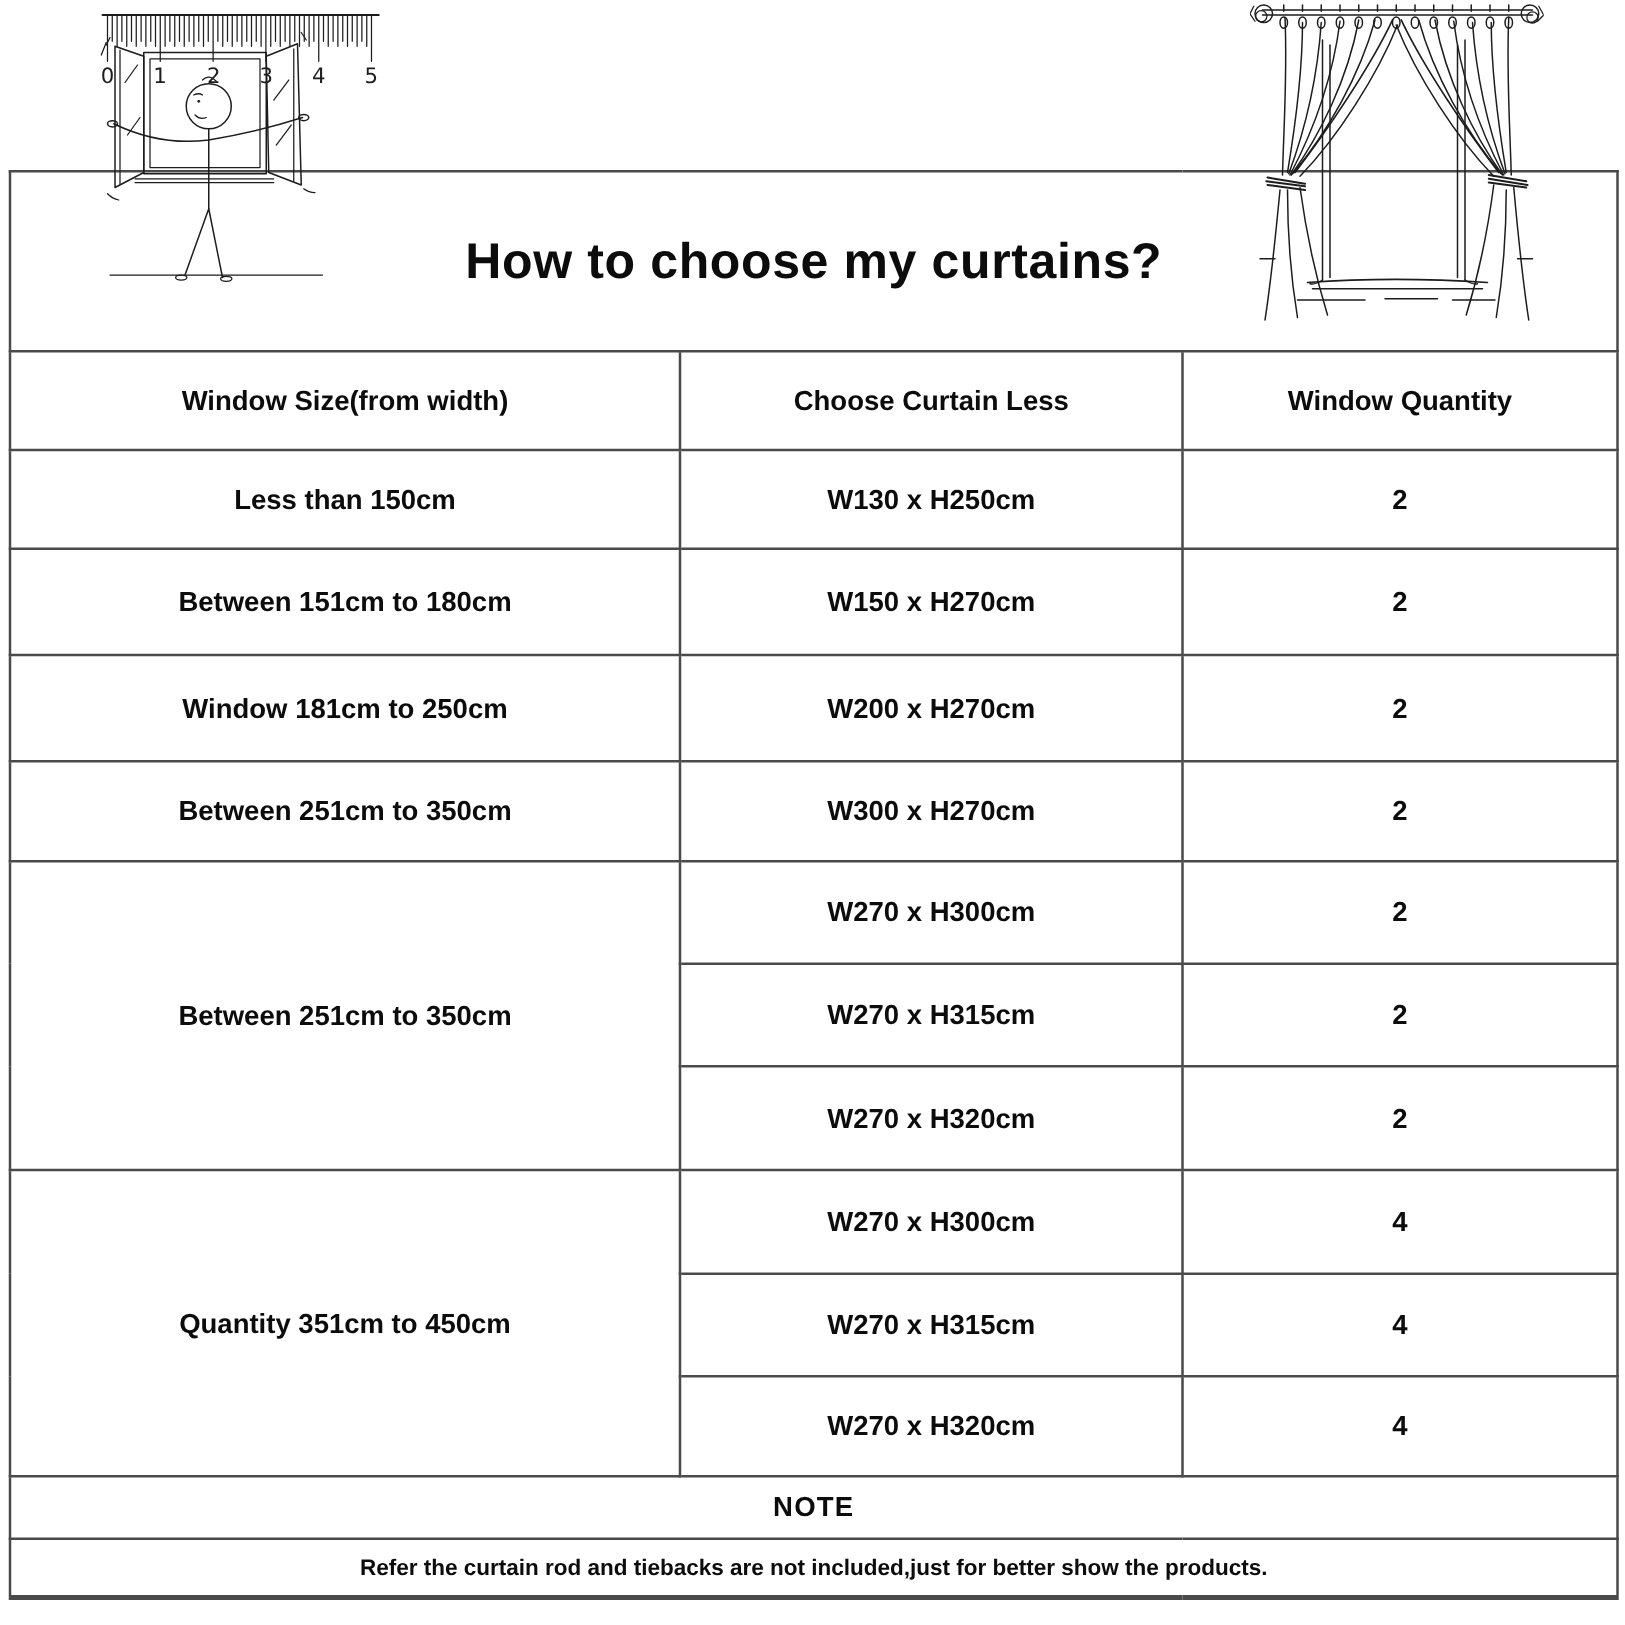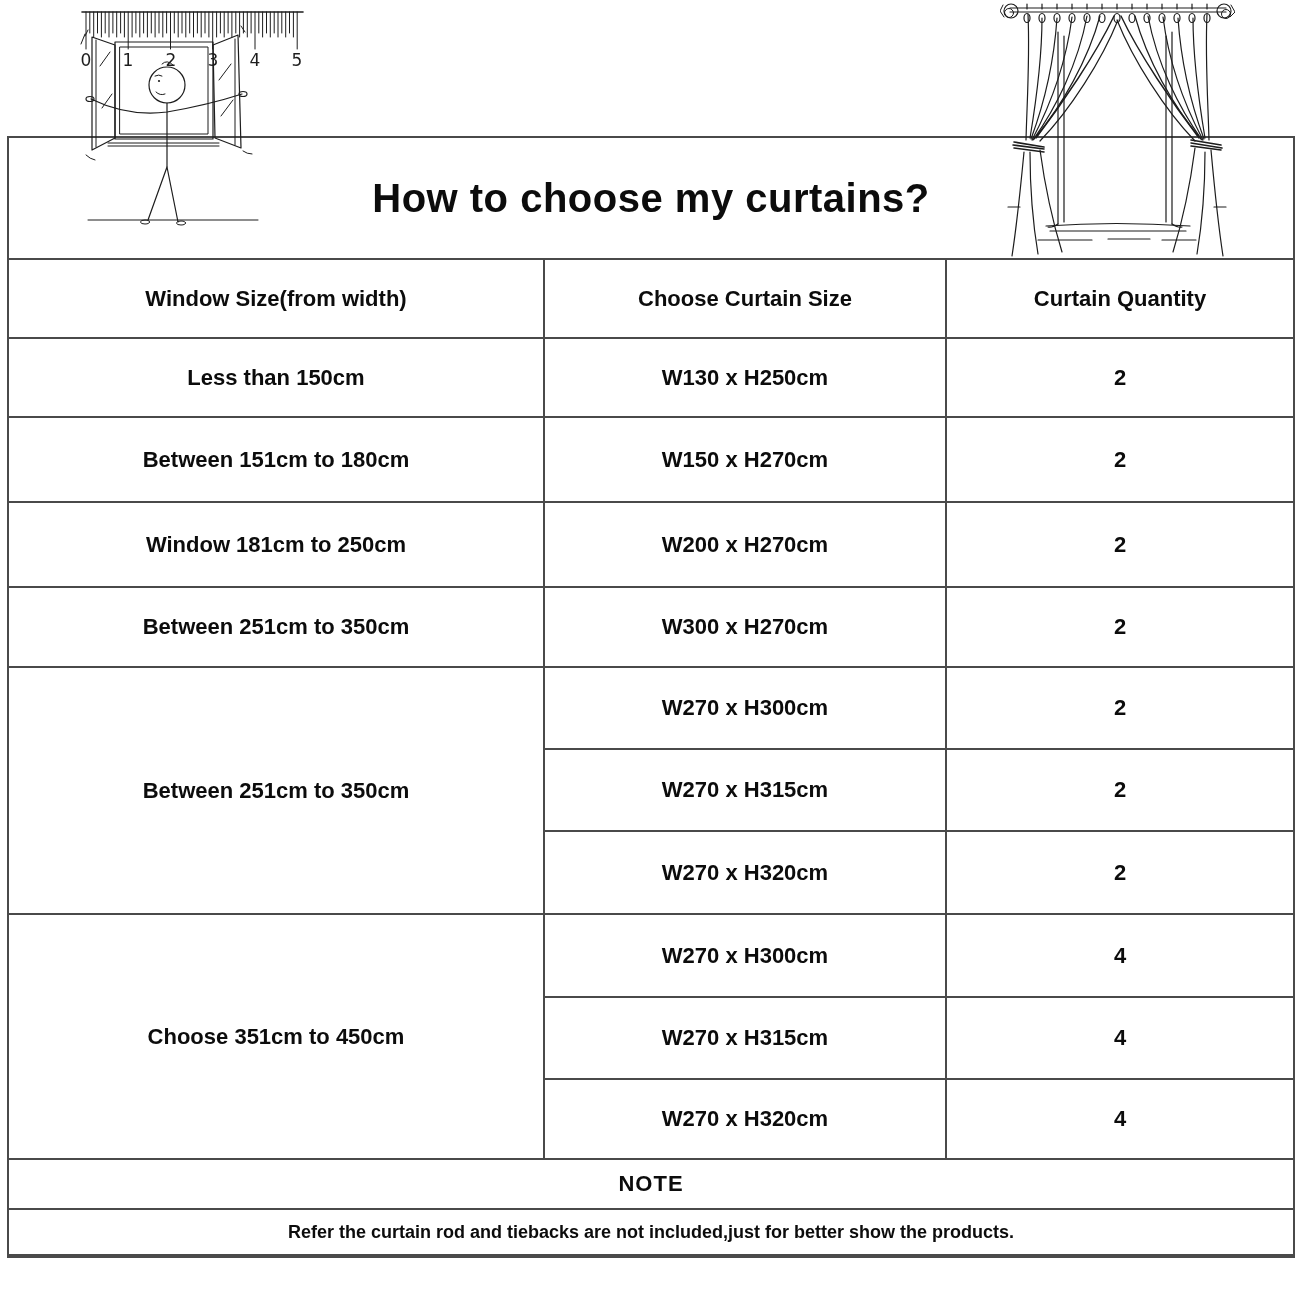--- a/index.html
+++ b/index.html
@@ -34,27 +34,27 @@
 
 <div class="canvas">
 
   <table class="size-chart">
     <colgroup>
         <col style="width:536px">
         <col style="width:402px">
         <col style="width:348px">
       </colgroup>
     <tbody>
-        <tr style="height:122px">
+        <tr style="height:144px">
       <td colspan="3" class="title-cell">How to choose my curtains?</td>
     </tr>
     <tr style="height:79px">
       <th class="col-head">Window Size(from width)</th>
-      <th class="col-head">Choose Curtain Size</th>
-      <th class="col-head">Curtain Quantity</th>
+      <th class="col-head">Choose Curtain Less</th>
+      <th class="col-head">Window Quantity</th>
     </tr>
     <tr style="height:79px">
       <td class="cell">Less than 150cm</td>
       <td class="cell">W130 x H250cm</td>
       <td class="cell">2</td>
     </tr>
     <tr style="height:85px">
       <td class="cell">Between 151cm to 180cm</td>
       <td class="cell">W150 x H270cm</td>
       <td class="cell">2</td>
@@ -76,21 +76,21 @@
     </tr>
     <tr style="height:82px">
       <td class="cell">W270 x H315cm</td>
       <td class="cell">2</td>
     </tr>
     <tr style="height:83px">
       <td class="cell">W270 x H320cm</td>
       <td class="cell">2</td>
     </tr>
     <tr style="height:83px">
-      <td class="cell" rowspan="3">Choose 351cm to 450cm</td>
+      <td class="cell" rowspan="3">Quantity 351cm to 450cm</td>
       <td class="cell">W270 x H300cm</td>
       <td class="cell">4</td>
     </tr>
     <tr style="height:82px">
       <td class="cell">W270 x H315cm</td>
       <td class="cell">4</td>
     </tr>
     <tr style="height:80px">
       <td class="cell">W270 x H320cm</td>
       <td class="cell">4</td>

